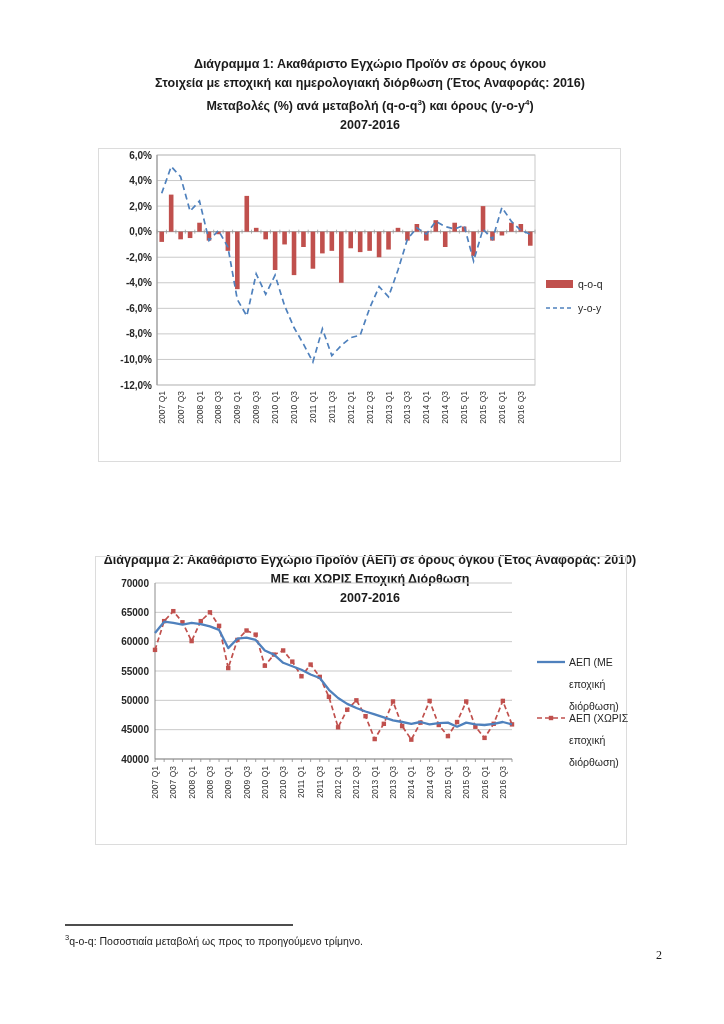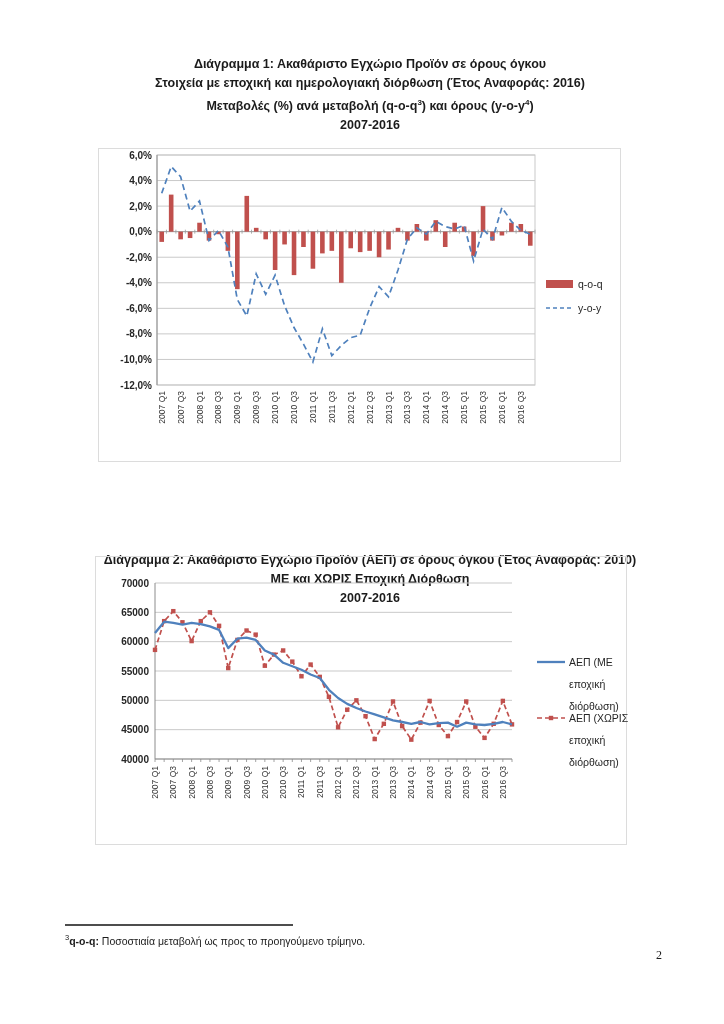--- a/index.html
+++ b/index.html
@@ -13,21 +13,21 @@
   #chart1-title { top:55px; }
   #chart2-title { top:504px;margin-top:47px; }
   .chart-title sup { font-size:8px; }
   .chart-svg { position:absolute; }
   #chart1-svg { left:98px; top:148px; }
   #chart2-svg { left:95px; top:556px; }
   svg text { font-family:"Liberation Sans", sans-serif; }
   .footnote-rule { position:absolute; left:65px; top:924px; width:228px; height:2px; background:#4d4d4d; }
   .footnotes { position:absolute; left:65px; top:930px; width:600px; font-size:10.5px; line-height:16px; color:#1b1b1b; }
   .footnotes sup { font-size:7.5px; }
-  .footnotes b { font-weight:bold; }
+  .footnotes b { font-weight:normal; }
   .page-number { position:absolute; right:62px; top:948px; font-size:12px; color:#1b1b1b; font-family:"Liberation Serif", serif; }
 </style>
 </head>
 <body>
 
 <div class="page">
 
   <div class="chart-title" id="chart1-title">
     <div>Διάγραμμα 1: Ακαθάριστο Εγχώριο Προϊόν σε όρους όγκου</div>
     <div>Στοιχεία με εποχική και ημερολογιακή διόρθωση (Έτος Αναφοράς: 2016)</div>

